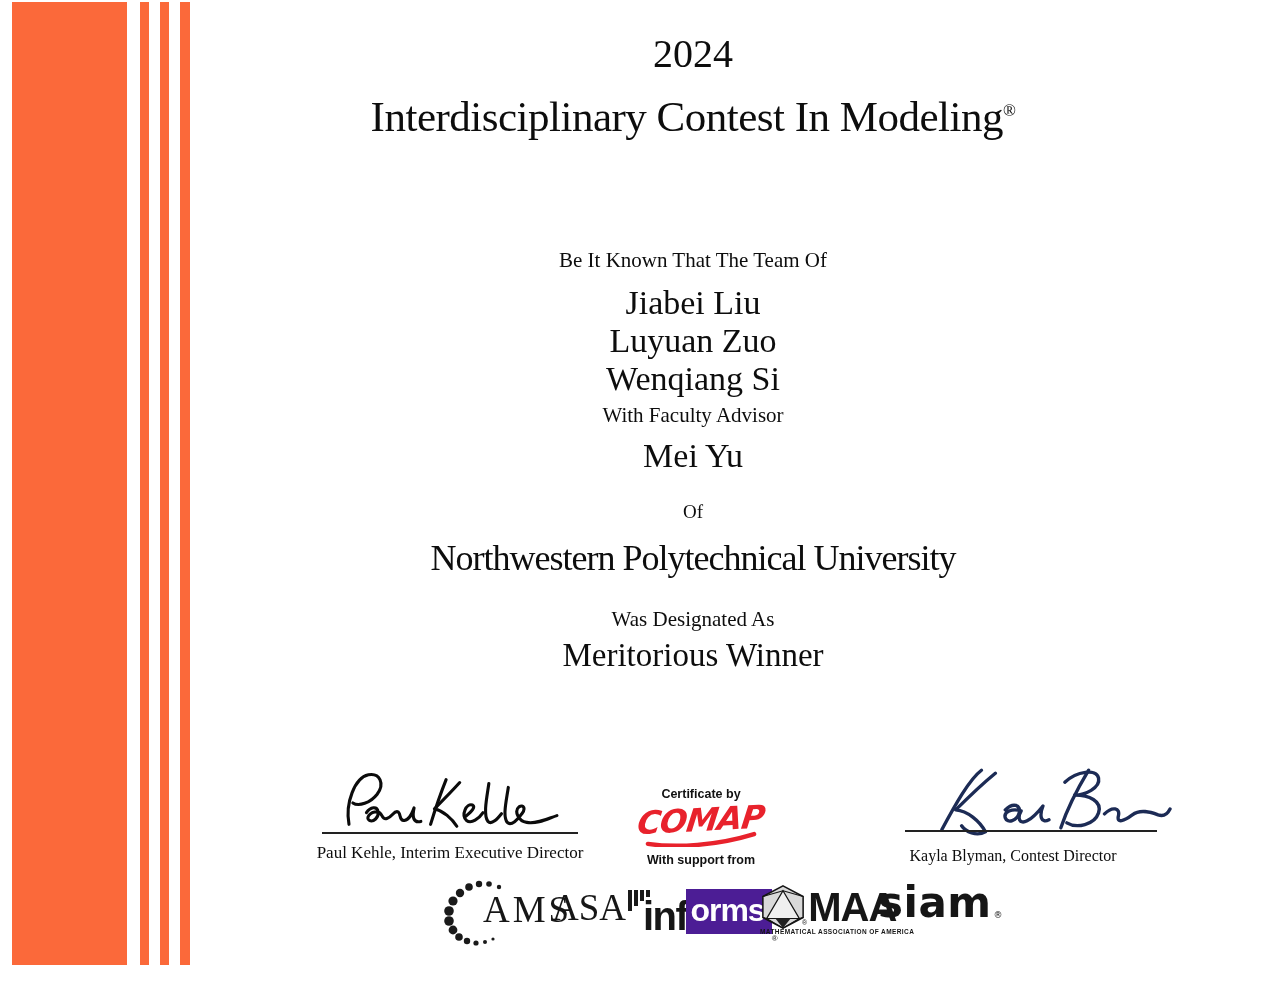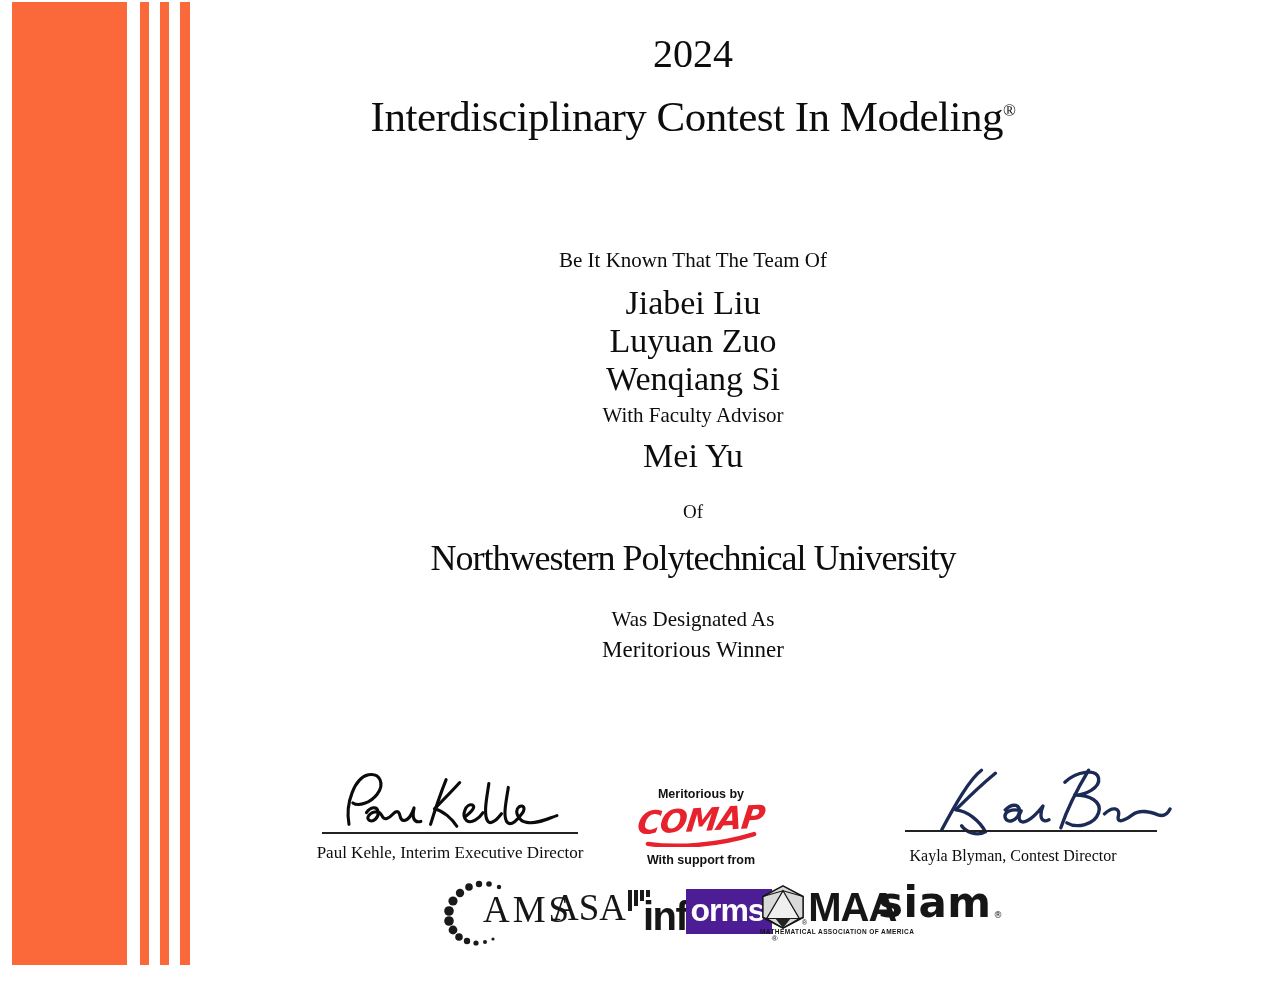--- a/index.html
+++ b/index.html
@@ -34,21 +34,21 @@
   .subtitle    {top:162px; font-size:43px;letter-spacing:-0.5px;}
   .team-intro  {top:249px; font-size:21px;}
   .member-0    {top:284px; font-size:34px;}
   .member-1    {top:322px; font-size:34px;}
   .member-2    {top:360px; font-size:34px;}
   .adv-intro   {top:404px; font-size:21px;}
   .advisor     {top:437px; font-size:34px;}
   .of-label    {top:501px; font-size:19px;}
   .institution {top:538px; font-size:36px;letter-spacing:-1px;}
   .desig-intro {top:608px; font-size:21px;}
-  .designation {top:637px; font-size:23px;text-align:center;}
+  .designation {top:637px; font-size:33px;text-align:center;}
 
   
   .sig-svg{position:absolute;}
   .sig-left-svg {left:330px;top:768px;color:#0b0b0b;}
   .sig-right-svg{left:912px;top:764px;color:var(--navy);}
   .sig-line{position:absolute;height:2px;background:#222;}
   .sig-line.left {left:322px;top:832px;width:256px;}
   .sig-line.right{left:905px;top:830px;width:252px;}
   .sig-caption{position:absolute;text-align:center;font-size:17px;white-space:nowrap;}
   .sig-caption.left {left:300px;width:300px;top:843px;}
@@ -119,21 +119,21 @@
     <path d="M116,12 C110,27 104,45 100,58"></path>
     <path d="M130,15 C120,26 110,36 104,42 C113,44 122,52 127,60"></path>
     <path d="M136,50 C142,45 147,40 143,38 C137,36 131,48 137,54 C142,58 150,52 154,46"></path>
     <path d="M160,16 C158,30 154,48 159,55 C163,59 169,52 173,47"></path>
     <path d="M180,20 C178,34 174,50 179,56 C183,60 190,53 194,47 C198,42 196,37 191,40 C186,44 190,55 199,56 C210,58 221,52 230,49"></path>
   </svg>
   <div class="sig-line left"></div>
   <div class="sig-caption left">Paul Kehle, Interim Executive Director</div>
 
   <div class="comap-block">
-    <span class="small-bold">Meritorious by</span>
+    <span class="small-bold">Certificate by</span>
     <span class="comap-logo">
       <span class="comap-text">COMAP</span>
       <svg class="comap-swoosh" width="118" height="16" viewBox="0 0 120 16" fill="none" stroke="currentColor" stroke-width="4.5" stroke-linecap="round">
         <path d="M6,13 C35,17 75,15 114,3"></path>
       </svg>
     </span>
     <span class="small-bold with-support">With support from</span>
   </div>
 
   <svg class="sig-svg sig-right-svg" width="260" height="72" viewBox="0 0 262 72" fill="none" stroke="currentColor" stroke-width="3.4" stroke-linecap="round" stroke-linejoin="round">

